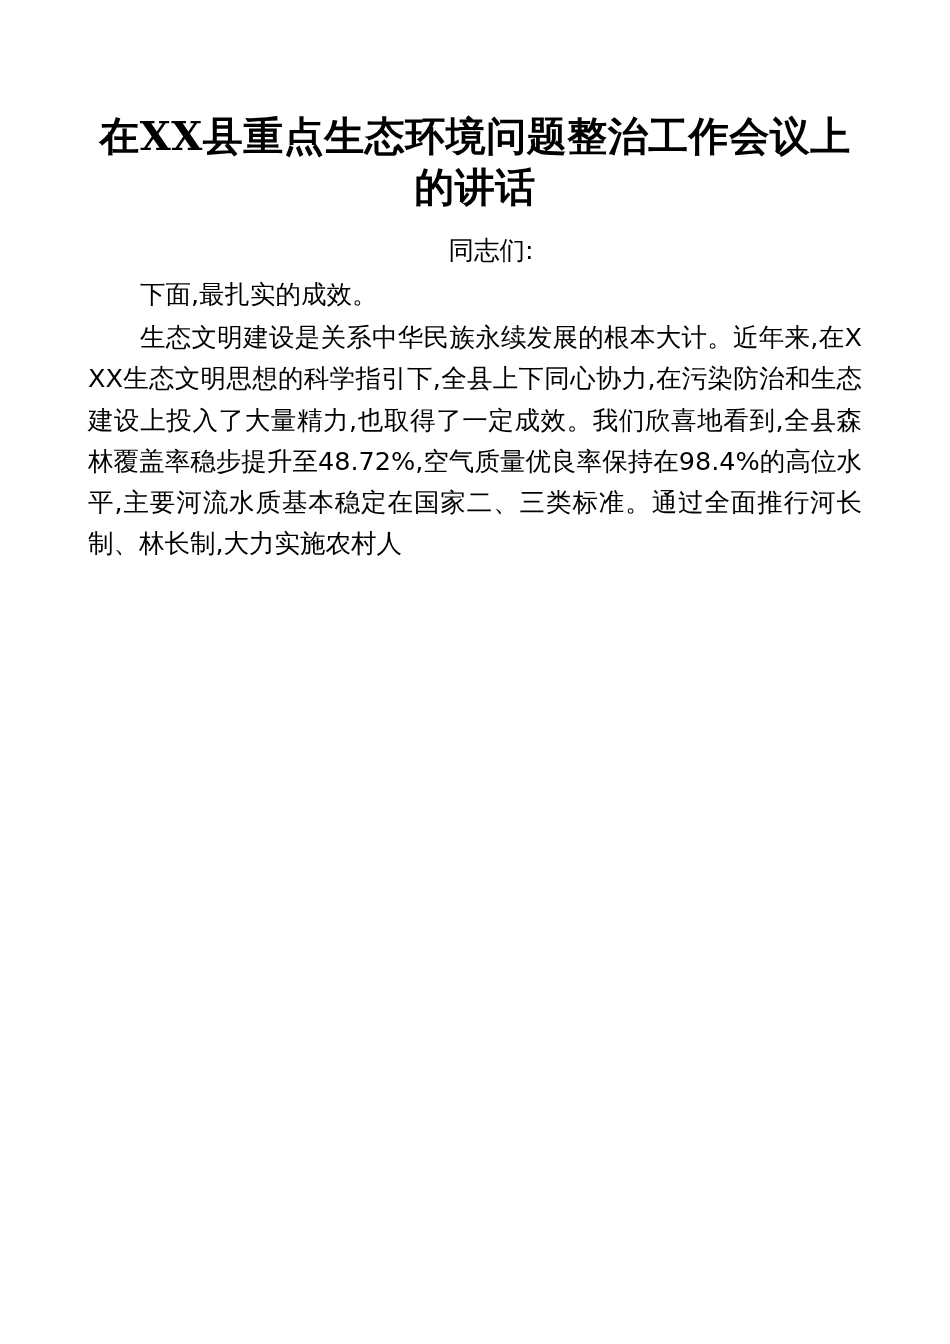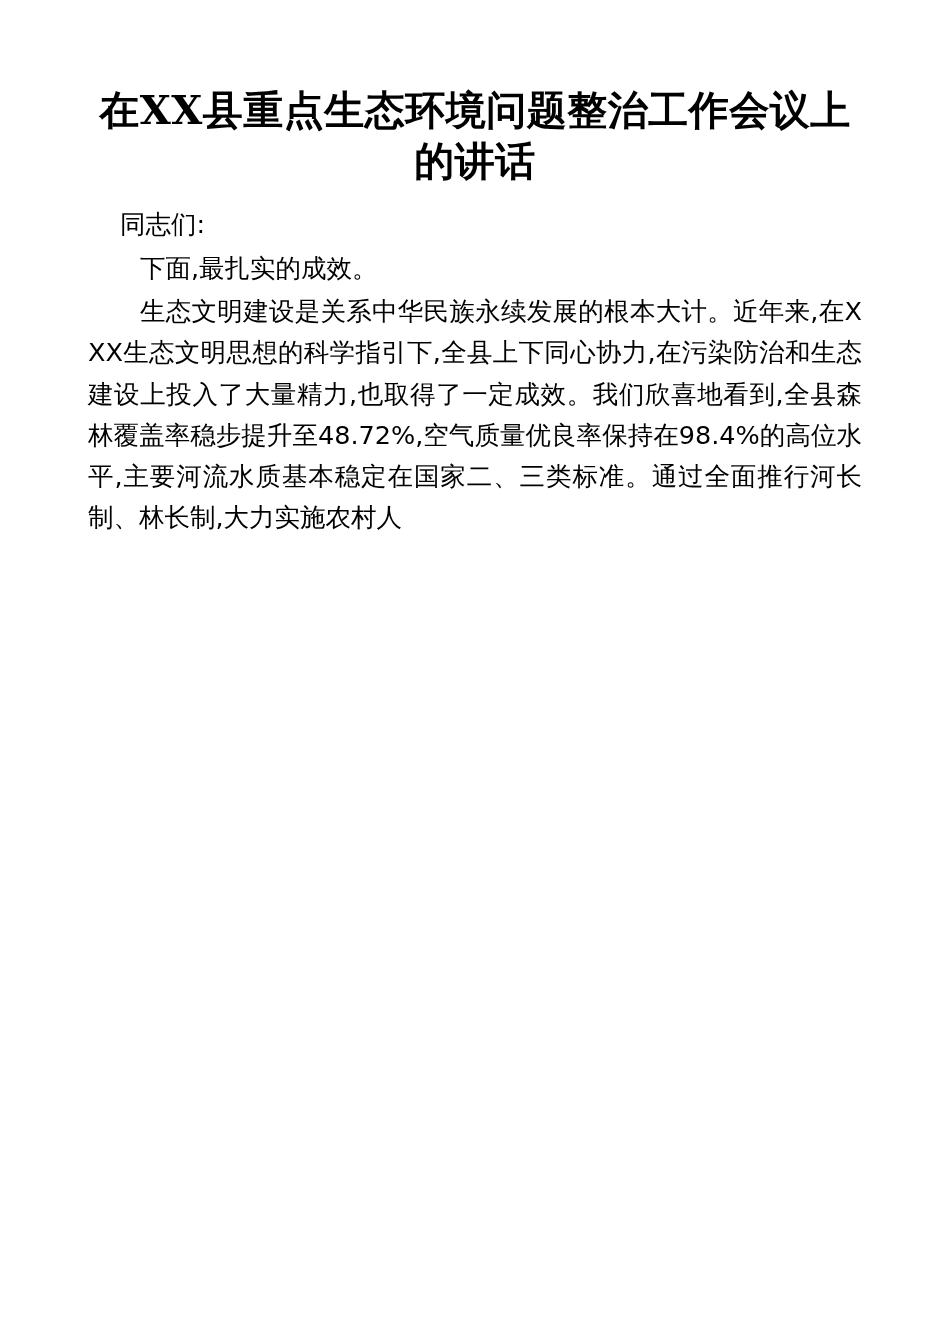--- a/index.html
+++ b/index.html
@@ -12,37 +12,38 @@
     height: 1344px;
     font-family: "DejaVu Sans", "Liberation Sans", sans-serif;
     color: #000000;
     overflow: hidden;
   }
   .page {
     position: relative;
     width: 950px;
     height: 1344px;
     box-sizing: border-box;
-    padding: 84px 88px 0 88px;
+    padding: 110px 88px 0 88px;
   }
   .doc-title {
     font-family: "DejaVu Serif", "Liberation Serif", serif;
     font-size: 40px;
     font-weight: bold;
     line-height: 1.28;
     text-align: center;
     letter-spacing: 0.5px;
     margin: 0 0 18px 0;
     padding: 0 6px;
   }
   .salutation {
     font-size: 25.5px;
     line-height: 1.62;
     margin: 0 0 2px 0;
     padding-left: 32px;
+    text-align: center;
   }
   p.body-par {
     font-size: 25.5px;
     line-height: 1.62;
     margin: 0 0 2px 0;
     text-indent: 52px;
     text-align: justify;
     text-justify: inter-ideograph;
     letter-spacing: 0px;
     word-break: break-all;

